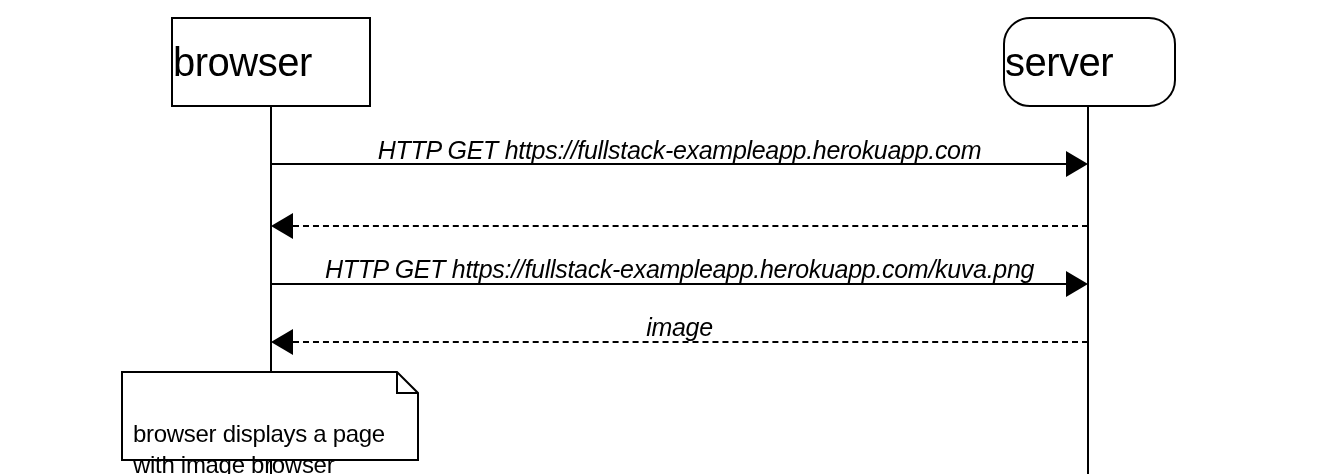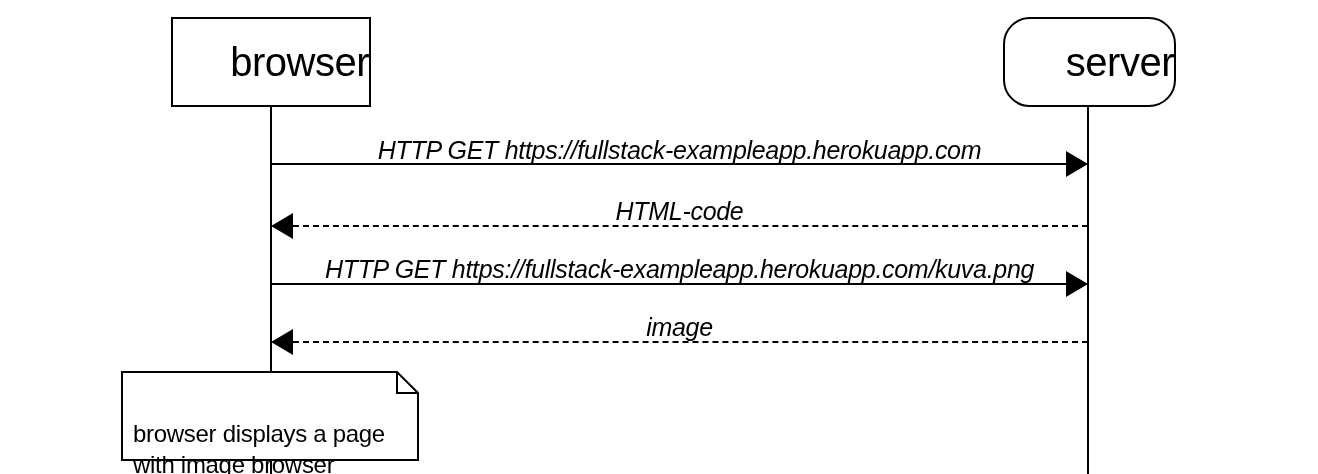--- a/index.html
+++ b/index.html
@@ -12,21 +12,21 @@
     color: #000000;
     overflow: hidden;
   }
   .actor {
     position: absolute;
     box-sizing: border-box;
     border: 2px solid #000000;
     background: #ffffff;
     display: flex;
     align-items: center;
-    justify-content: flex-end;
+    justify-content: flex-start;
     font-size: 40px;
     letter-spacing: -0.5px;
   }
   .actor-browser { left: 171px; top: 17px; width: 200px; height: 90px; }
   .actor-server  { left: 1003px; top: 17px; width: 173px; height: 90px; border-radius: 27px; }
   .lifeline {
     position: absolute;
     width: 2px;
     top: 107px;
     height: 367px;
@@ -100,21 +100,20 @@
     <span>server</span>
   </div>
 
   <div class="lifeline lifeline-browser"></div>
   <div class="lifeline lifeline-server"></div>
 
   <div class="msg-label" style="top:137px">HTTP GET https://fullstack-exampleapp.herokuapp.com</div>
   <div class="msg-line-solid" style="top:163px"></div>
   <div class="arrowhead arrowhead-right" style="top:151px"></div>
 
-  <div class="msg-label" style="top:198px">HTML-code</div>
   <div class="msg-line-dashed" style="top:225px"></div>
   <div class="arrowhead arrowhead-left" style="top:213px"></div>
 
   <div class="msg-label" style="top:256px">HTTP GET https://fullstack-exampleapp.herokuapp.com/kuva.png</div>
   <div class="msg-line-solid" style="top:283px"></div>
   <div class="arrowhead arrowhead-right" style="top:271px"></div>
 
   <div class="msg-label" style="top:314px">image</div>
   <div class="msg-line-dashed" style="top:341px"></div>
   <div class="arrowhead arrowhead-left" style="top:329px"></div>

